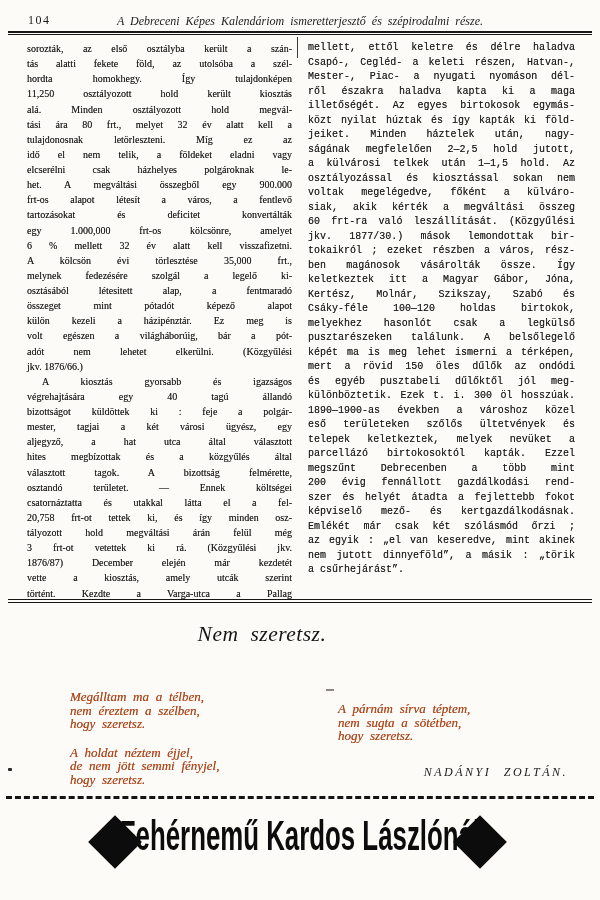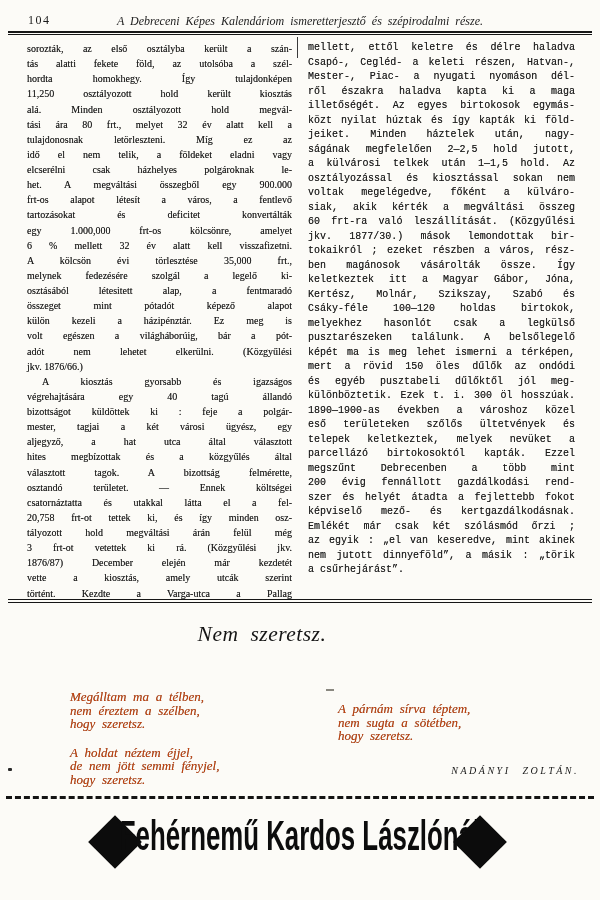--- a/index.html
+++ b/index.html
@@ -48,22 +48,22 @@
   }
   .poem-col{
     position:absolute; top:690px; font-style:italic; font-size:13px;
     line-height:13.6px; word-spacing:3.5px; color:#c2410c;
     text-shadow:0 0 .4px rgba(10,10,10,.5);
   }
   .poem-left{ left:70px; }
   .poem-right{ left:338px;margin-top:12px; }
   .stanza{ margin:0 0 15px 0; }
   .poem-author{
-    position:absolute; right:21px; top:765px;
-    font-style:italic; font-size:10px; letter-spacing:2.5px; word-spacing:7px;
+    position:absolute; right:32px; top:765px;
+    font-style:italic; font-size:12px; letter-spacing:2.5px; word-spacing:7px;
     color:#1a1a1a;
   }
   
   .ink-dot{ position:absolute; left:8px; top:768px; width:4px; height:3px; background:#2a2a2a; border-radius:1px; }
   .ink-dash{ position:absolute; left:326px; top:689px; width:8px; height:1.5px; background:#8a8880; }
   
   .ad-rule{
     position:absolute; left:6px; right:6px; top:796px;
     border-top:3px dashed #141414;
   }

